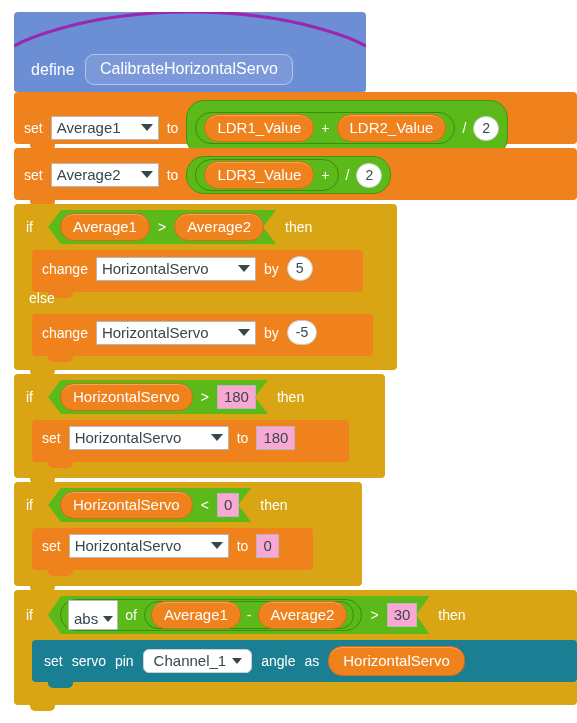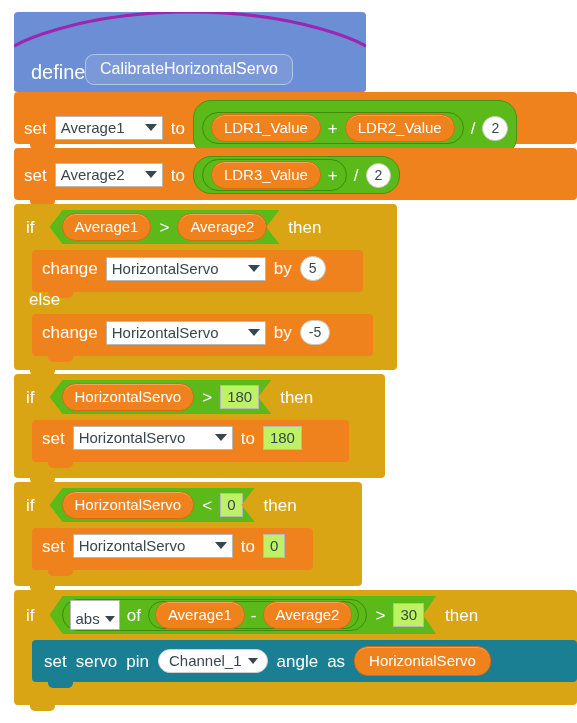--- a/index.html
+++ b/index.html
@@ -6,21 +6,21 @@
   html,body{margin:0;padding:0;}
   body{
     width:577px;height:723px;overflow:hidden;background:#ffffff;
     font-family:"Liberation Sans","DejaVu Sans",sans-serif;
     -webkit-font-smoothing:antialiased;
   }
   #workspace{position:relative;width:577px;height:723px;}
 
   
   .row{display:flex;align-items:center;}
-  .lbl{color:#ffffff;font-size:17px;line-height:1;white-space:nowrap;}
+  .lbl{color:#ffffff;font-size:14px;line-height:1;white-space:nowrap;}
 
   
   .ddrect{
     background:#ffffff;border:1px solid #b8b8b8;border-radius:1px;
     color:#37474f;font-size:15px;line-height:1;
     padding:3px 5px 4px 5px;display:flex;align-items:center;gap:7px;
     white-space:nowrap;box-sizing:border-box;
   }
   
   .ddpill{
@@ -28,21 +28,21 @@
     color:#37474f;font-size:15px;line-height:1;
     padding:3px 9px 4px 10px;display:flex;align-items:center;gap:6px;
     white-space:nowrap;box-sizing:border-box;
   }
   .caret{
     width:0;height:0;border-left:6px solid transparent;border-right:6px solid transparent;
     border-top:7px solid #37474f;flex:none;
   }
   
   .numrect{
-    background:#bef264;border:1px solid #b8b8b8;color:#37474f;font-size:15px;
+    background:#f9a8d4;border:1px solid #b8b8b8;color:#37474f;font-size:15px;
     line-height:1;padding:3px 6px 4px 6px;white-space:nowrap;box-sizing:border-box;
   }
   
   .numoval{
     background:#ffffff;border:1px solid #c9c9c9;border-radius:14px;color:#37474f;
     font-size:14px;line-height:1;padding:4px 8px 5px 8px;min-width:10px;
     text-align:center;white-space:nowrap;box-sizing:border-box;
   }
   
   .varpill{
@@ -63,21 +63,21 @@
   .hat-arc{
     position:absolute;left:0;top:0;width:352px;height:40px;overflow:hidden;
   }
   .hat-name{
     position:absolute;left:71px;top:42px;
     border:1px solid rgba(255,255,255,.42);border-radius:9px;
     background:rgba(255,255,255,.10);
     color:#ffffff;font-size:16px;line-height:1;padding:6px 14px 7px 14px;
     white-space:nowrap;
   }
-  .hat-define{position:absolute;left:17px;top:50px;font-size:20px;color:#ffffff;}
+  .hat-define{position:absolute;left:17px;top:50px;font-size:16px;color:#ffffff;}
   .hat-notch{
     position:absolute;left:18px;top:80px;width:26px;height:7px;
     background:#6c8ed4;border-radius:0 0 5px 5px;
   }
 
   
   .orange{background:#f0821e;border-radius:4px;}
   .orange:after{
     content:"";position:absolute;left:16px;bottom:-6px;width:25px;height:6px;
     background:#f0821e;border-radius:0 0 5px 5px;
@@ -265,21 +265,21 @@
         <span class="lbl">&gt;</span>
         <span class="numrect">30</span>
       </span>
       <span class="lbl">then</span>
     </div>
     <div class="blk teal" style="left:18px;top:50px;width:545px;height:42px;">
       <div class="row" style="padding:6px 0 0 12px;gap:9px;">
         <span class="lbl">set</span>
         <span class="lbl">servo</span>
         <span class="lbl">pin</span>
-        <span class="ddpill" style="justify-content:space-between;">
+        <span class="ddpill" style="justify-content:space-between;border-radius:6px;">
           <span>Channel_1</span>
           <span class="caret" style="border-left-width:5px;border-right-width:5px;border-top-width:6px;"></span>
         </span>
         <span class="lbl">angle</span>
         <span class="lbl">as</span>
         <span class="varpill" style="padding:6px 14px 7px 14px;">HorizontalServo</span>
       </div>
     </div>
   </div>
 

